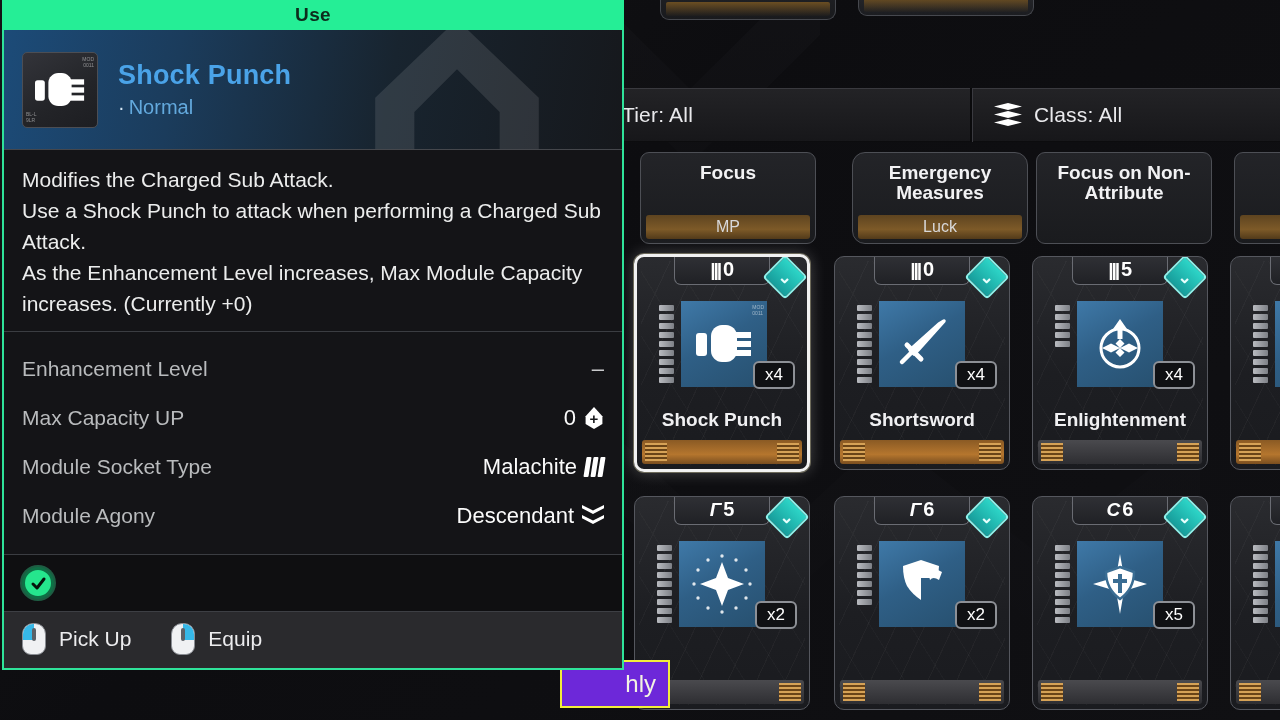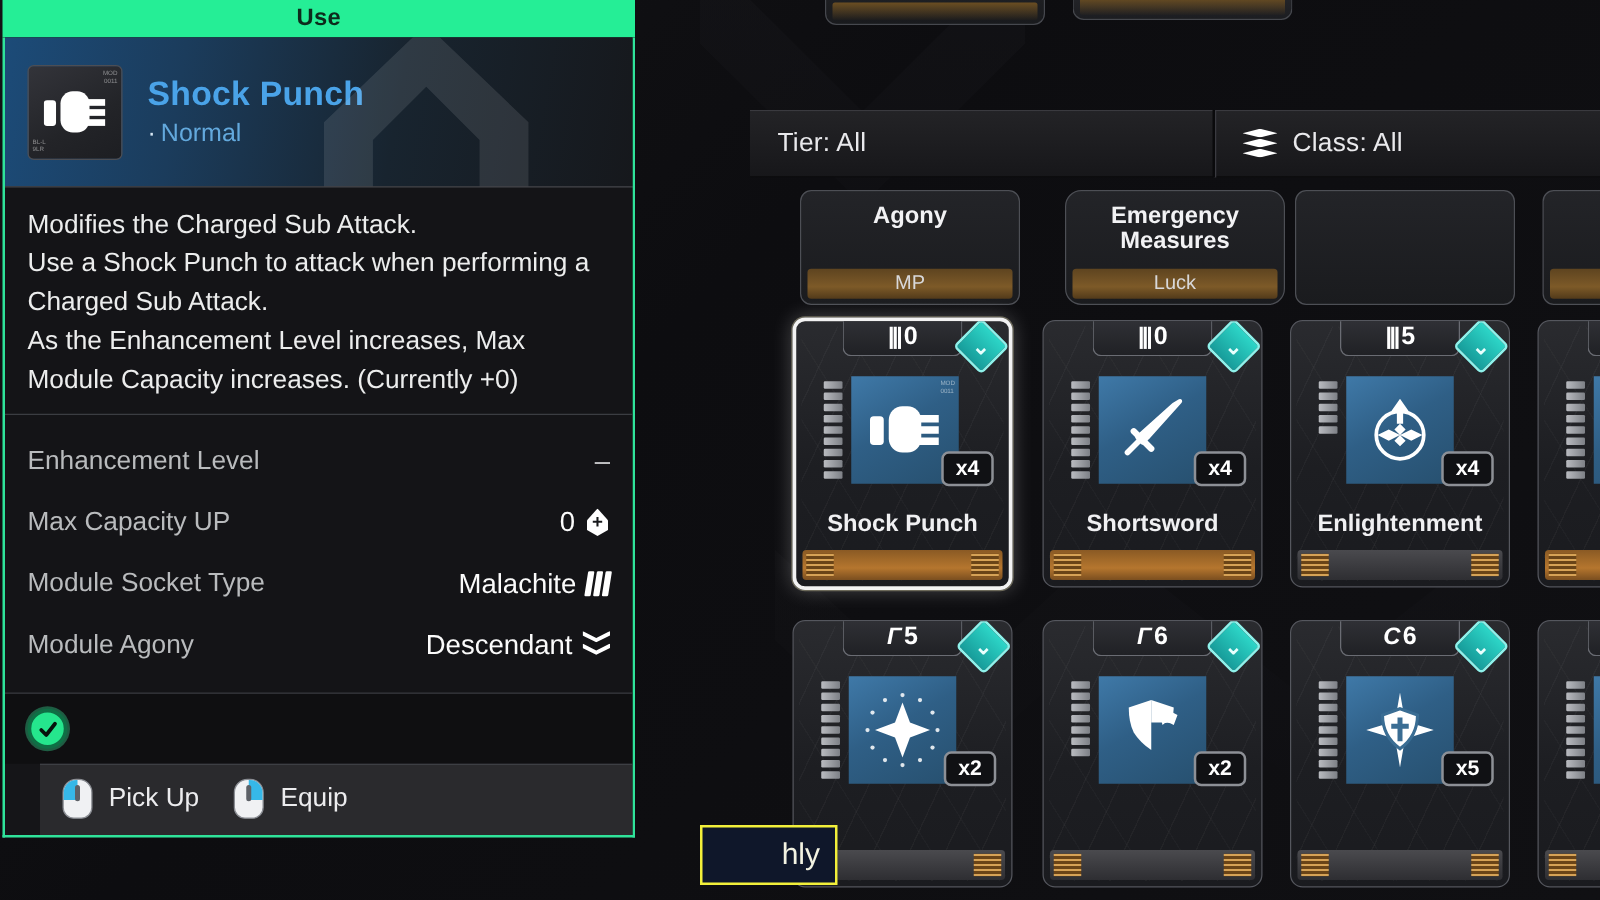--- a/index.html
+++ b/index.html
@@ -69,21 +69,21 @@
   .mod-thumb { position:absolute; left:44px; top:44px; width:86px; height:86px;
     background:linear-gradient(150deg,#3f79a8 0%,#2f5f86 45%,#27506f 100%);
     display:flex; align-items:center; justify-content:center; }
 
   .pin-strip { position:absolute; left:22px; top:48px; width:15px; }
   .pin-strip i { display:block; width:15px; height:6px; margin-bottom:3px;
     background:linear-gradient(90deg,#b9bbc0,#7d8086); border-radius:1px; }
 
   .count-chip { position:absolute; right:12px; top:104px; min-width:42px; height:28px;
     padding:0 9px; background:#101114; border:2px solid #8d9096; border-radius:6px;
-    color:#fff; font-size:17px; font-weight:bold; display:flex; align-items:center;
+    color:#fff; font-size:17px; font-weight:normal; display:flex; align-items:center;
     justify-content:center; }
 
   .mod-name { position:absolute; left:4px; right:4px; top:152px; text-align:center;
     color:#f0f0f2; font-size:19px; font-weight:bold; }
 
   .card-foot { position:absolute; left:5px; right:5px; bottom:5px; height:24px;
     background:linear-gradient(180deg,#8a5a24,#b5762e 60%,#7a4e1f);
     border-radius:3px; }
   .card-foot.dim { background:linear-gradient(180deg,#4a4a4e,#2e2e32); }
   .card-foot::before, .card-foot::after { content:""; position:absolute; top:3px;
@@ -109,25 +109,25 @@
   .stub-card.metal { background:linear-gradient(180deg,#2a2b2f,#1c1d21); }
   .stub-card .sfoot { position:absolute; left:5px; right:5px; bottom:3px; height:14px;
     background:linear-gradient(180deg,#6b4e22,#4a341511); border-radius:2px; }
 
   
   .cursor { position:absolute; left:106px; top:112px; width:0; height:0;
     filter:drop-shadow(1px 2px 2px rgba(0,0,0,.8)); z-index:6; }
 
   
   .yellow-btn { position:absolute; left:560px; top:660px; width:110px; height:48px;
-    background:#0f172a; border:2px solid #f2ef3a; display:flex; align-items:center;
+    background:#6d28d9; border:2px solid #f2ef3a; display:flex; align-items:center;
     justify-content:flex-end; padding-right:12px; color:#f3f3e2; font-size:24px; }
 
   
-  .tooltip { position:absolute; left:2px; top:0; width:506px; z-index:20; }
+  .tooltip { position:absolute; left:2px; top:0; width:622px; z-index:20; }
   .tt-use { height:30px; background:#25ee96; color:#0d2b1c; font-size:19px;
     font-weight:bold; display:flex; align-items:center; justify-content:center;
     letter-spacing:.3px; }
   .tt-body { border:2px solid #2fe39a; border-top:none; background:#151518; }
 
   .tt-head { position:relative; height:120px; overflow:hidden;
     background:linear-gradient(100deg,#1c4b78 0%,#1b3c5c 28%,#18242f 62%,#16181c 100%);
     border-bottom:1px solid #45474c; display:flex; align-items:center; padding:0 18px; }
   .tt-watermark { position:absolute; right:70px; top:-14px; width:190px; height:160px;
     opacity:.1; }
@@ -169,22 +169,22 @@
   .desc-icon i:nth-child(2){ top:10px; }
 
   .tt-note { display:flex; align-items:center; gap:16px; padding:12px 18px;
     background:#0f0f11; border-top:1px solid #3b3d42; }
   .check-ring { width:32px; height:32px; border-radius:50%; background:#25e68d;
     border:3px solid #0f6f45; box-shadow:0 0 0 2px rgba(60,240,160,.35);
     display:flex; align-items:center; justify-content:center; flex:none; }
   .check-ring svg { display:block; }
   .tt-note-text { color:#e3e4e5; font-size:21px; }
 
-  .tt-actions { display:flex; align-items:center; gap:28px; padding:11px 18px 13px;
-    background:#2a2a2d; border-top:1px solid #3d3f44;margin-left:28px; }
+  .tt-actions { display:flex; align-items:center; gap:40px; padding:11px 18px 13px;
+    background:#2a2a2d; border-top:1px solid #3d3f44; }
   .act { display:flex; align-items:center; gap:13px; }
   .act-label { color:#ececee; font-size:21px; }
   .mouse { width:24px; height:32px; position:relative; flex:none;
     background:#f0f1f3; border-radius:11px 11px 9px 9px; border:1px solid #8a8d93; }
   .mouse .half { position:absolute; top:0; width:50%; height:52%; }
   .mouse .half.l { left:0; border-radius:10px 0 0 0; }
   .mouse .half.r { right:0; border-radius:0 10px 0 0; }
   .mouse .half.on { background:#36b8e8; }
   .mouse .wheel { position:absolute; left:50%; top:4px; transform:translateX(-50%);
     width:4px; height:13px; background:#5d6167; border-radius:2px; z-index:2; }
@@ -219,32 +219,33 @@
           <i></i>
         </span>
       <span>Class: All</span>
     </div>
   </div>
 
   <div class="card-area">
 
     <div class="name-card" style="left:40px; top:152px;">
       <div class="circuitry"></div>
-      <div class="nc-title">Agony</div>
+      <div class="nc-title">Focus</div>
       <div class="nc-sub">MP</div>
     </div>
 
     <div class="name-card" style="left:252px; top:152px;border-radius:13px;">
       <div class="circuitry"></div>
       <div class="nc-title">Emergency Measures</div>
       <div class="nc-sub">Luck</div>
     </div>
 
     <div class="name-card" style="left:436px; top:152px;">
       <div class="circuitry"></div>
+      <div class="nc-title">Focus on Non-Attribute</div>
     </div>
 
     <div class="name-card" style="left:634px; top:152px;">
       <div class="circuitry"></div>
       <div class="nc-title">Foc</div>
       <div class="nc-sub"></div>
     </div>
 
     <div class="mod-card selected" style="left:34px; top:254px; height:218px;">
       <div class="circuitry"></div>

